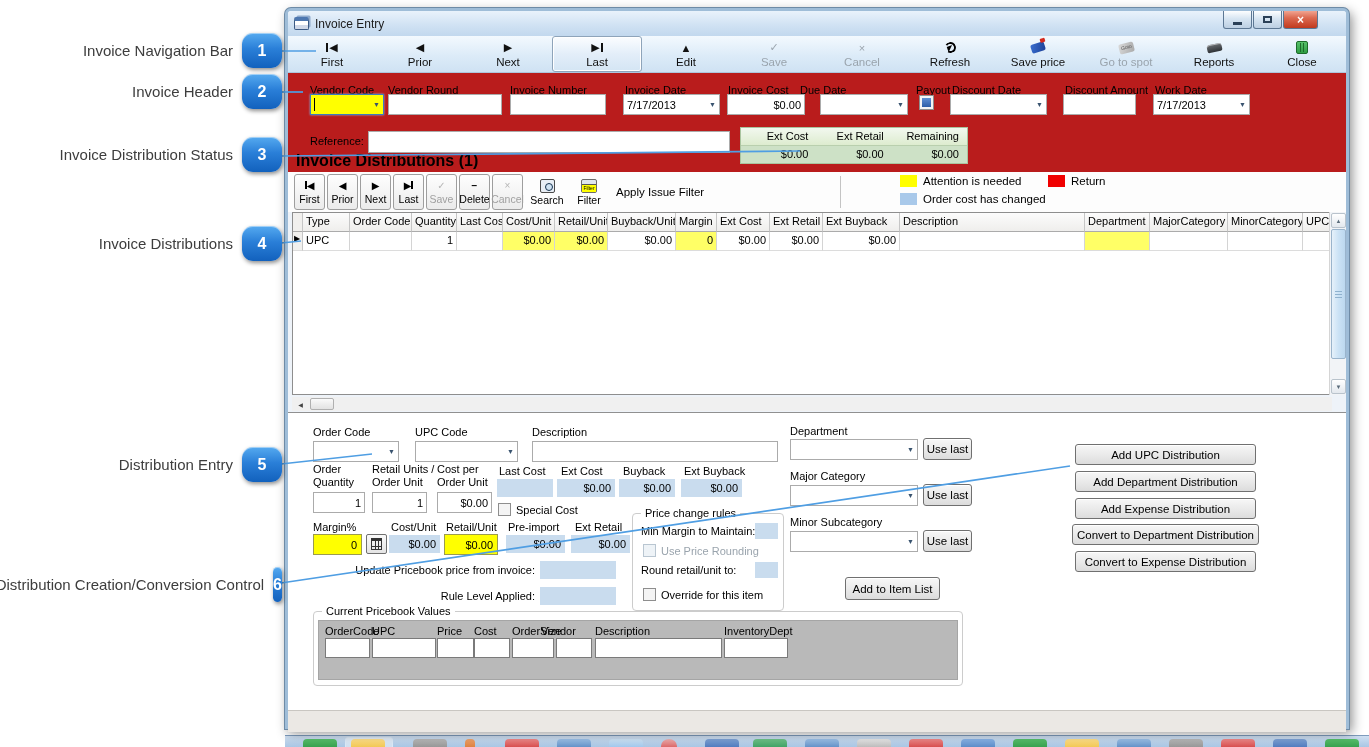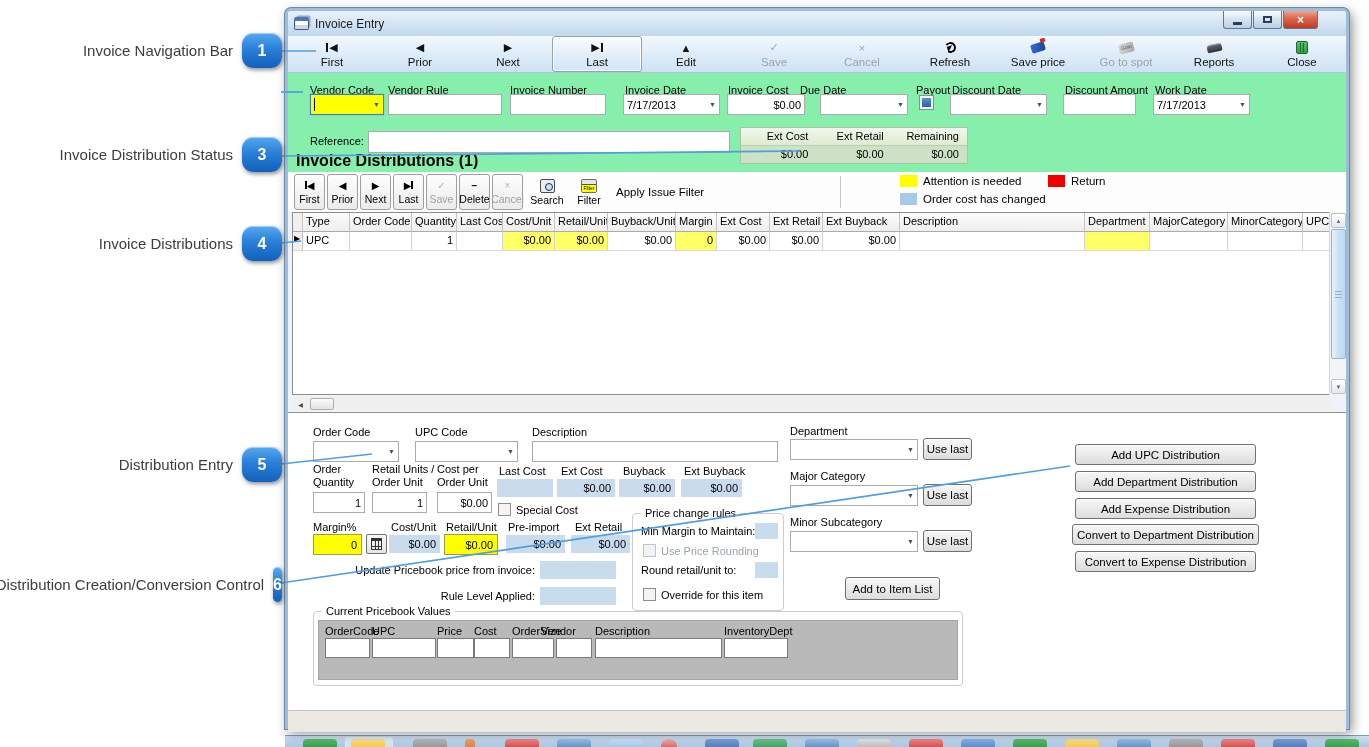--- a/index.html
+++ b/index.html
@@ -40,21 +40,21 @@
   .ico-reports { width:15px; height:8px; background:linear-gradient(#6b6f73,#2e3236); border-radius:3px 3px 2px 2px; transform:rotate(-12deg); box-shadow:inset 0 1px 0 rgba(255,255,255,.5); }
   .ico-close { width:12px; height:13px; border:1px solid #1d6b2a; background:
       linear-gradient(#57c06a,#2f9e43);
       border-radius:2px; position:relative; }
   .ico-close::after { content:""; position:absolute; inset:1px;
       background:
         linear-gradient(to right, transparent 30%, #1d6b2a 30%, #1d6b2a 38%, transparent 38%, transparent 62%, #1d6b2a 62%, #1d6b2a 70%, transparent 70%),
         linear-gradient(to bottom, transparent 30%, #1d6b2a 30%, #1d6b2a 38%, transparent 38%, transparent 62%, #1d6b2a 62%, #1d6b2a 70%, transparent 70%); }
 
   
-  #header-panel { position:absolute; left:0; top:62px; width:100%; height:100px; background:#86efac; border-bottom:1px solid #d8d6d2; }
+  #header-panel { position:absolute; left:0; top:62px; width:100%; height:100px; background:#b91c1c; border-bottom:1px solid #d8d6d2; }
   .lbl { position:absolute; font-size:11px; color:#000; white-space:nowrap; }
   .field { position:absolute; background:#fff; border:1px solid #ababab; font-size:11px; display:flex; align-items:center; padding:0 3px; }
   .field.money { justify-content:flex-end; }
   .combo { position:absolute; background:#fff; border:1px solid #ababab; font-size:11px; display:flex; align-items:center; padding:0 3px; }
   .combo .ctext { flex:1; }
   .combo .arr { font-size:7px; color:#39536f; margin-left:2px; }
   .combo.yellow { background:#ffff00; border:1px solid #3d7bbf; box-shadow:0 0 2px #7fb4e8; }
   .caret { width:1px; height:13px; background:#000; margin-right:2px; }
   .checkbox { position:absolute; width:15px; height:15px; background:#f4f4f4; border:1px solid #8e8e8e; display:flex; align-items:center; justify-content:center; }
   .checkbox .fill { width:9px; height:9px; background:linear-gradient(#5f8fd4,#2d5ea8); }
@@ -126,20 +126,24 @@
 </style>
 </head>
 <body>
 
 <div id="stage">
 
   <div class="callout" style="top:33px">
     <span class="callout-label">Invoice Navigation Bar</span>
     <span class="callout-pill">1</span>
   </div>
+  <div class="callout" style="top:74px">
+    <span class="callout-label">Invoice Header</span>
+    <span class="callout-pill">2</span>
+  </div>
   <div class="callout" style="top:137px">
     <span class="callout-label">Invoice Distribution Status</span>
     <span class="callout-pill">3</span>
   </div>
   <div class="callout" style="top:226px">
     <span class="callout-label">Invoice Distributions</span>
     <span class="callout-pill">4</span>
   </div>
   <div class="callout" style="top:447px">
     <span class="callout-label">Distribution Entry</span>
@@ -256,21 +260,21 @@
       </div>
     </div>
 
     <div id="header-panel">
       <span class="lbl" style="left:22px;top:11px">Vendor Code</span>
       <div class="combo yellow" style="left:22px;top:21px;width:74px;height:21px">
         <span class="caret"></span>
         <span class="ctext"></span>
           <span class="arr">▼</span>
       </div>
-      <span class="lbl" style="left:100px;top:11px">Vendor Rule</span>
+      <span class="lbl" style="left:100px;top:11px">Vendor Round</span>
       <div class="field" style="left:100px;top:21px;width:114px;height:21px"></div>
       <span class="lbl" style="left:222px;top:11px">Invoice Number</span>
       <div class="field" style="left:222px;top:21px;width:96px;height:21px"></div>
       <span class="lbl" style="left:337px;top:11px">Invoice Date</span>
       <div class="combo" style="left:335px;top:21px;width:97px;height:21px">
         <span class="ctext">7/17/2013</span>
           <span class="arr">▼</span>
       </div>
       <span class="lbl" style="left:440px;top:11px">Invoice Cost</span>
       <div class="field money" style="left:439px;top:21px;width:78px;height:21px">$0.00</div>

